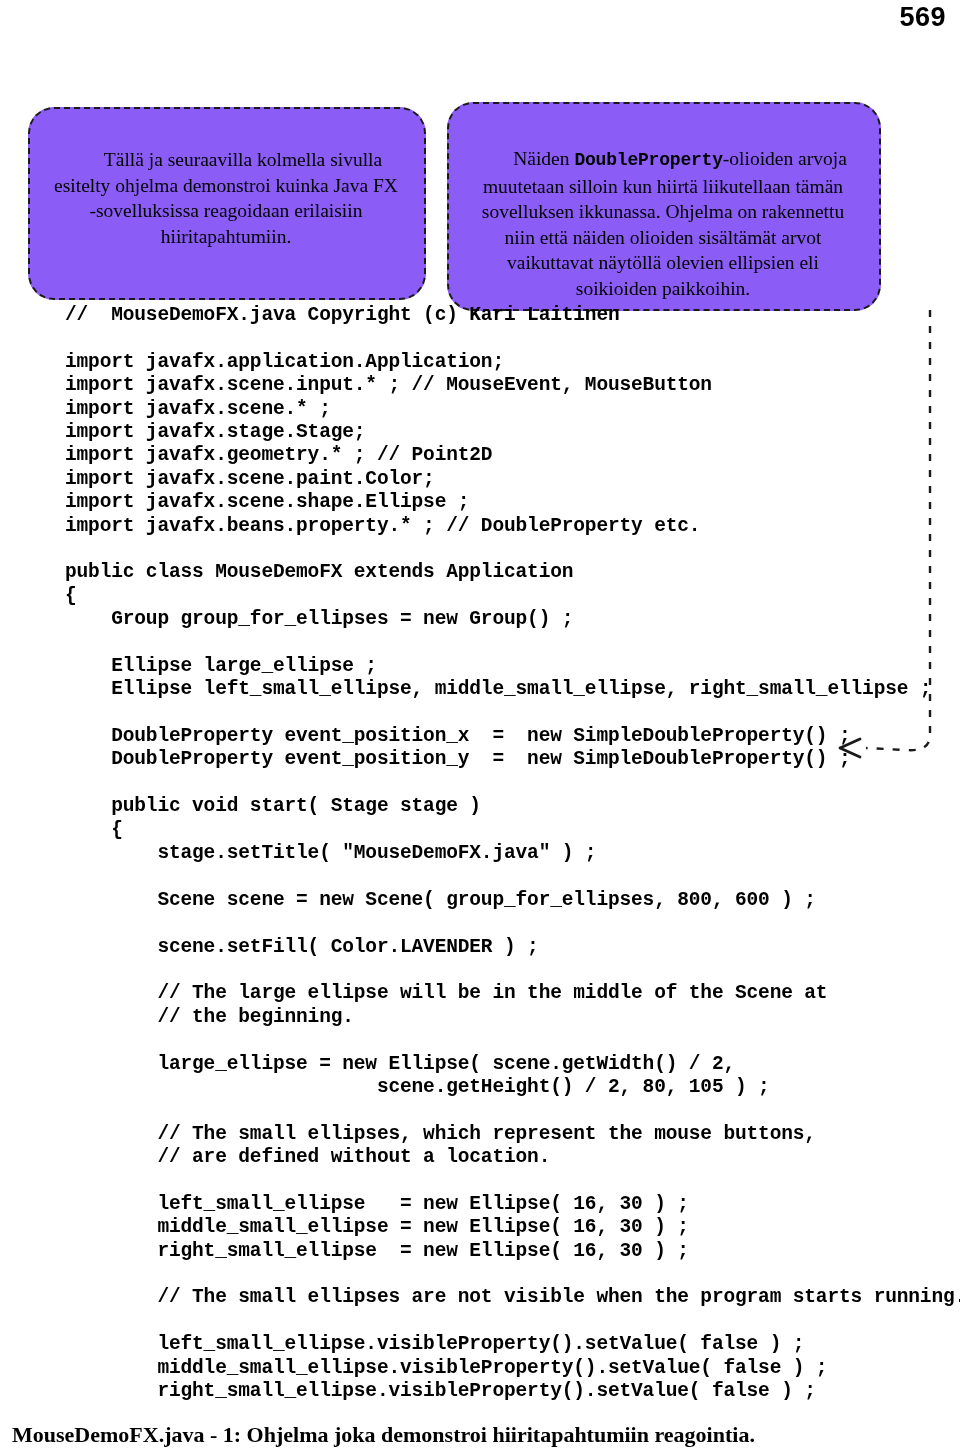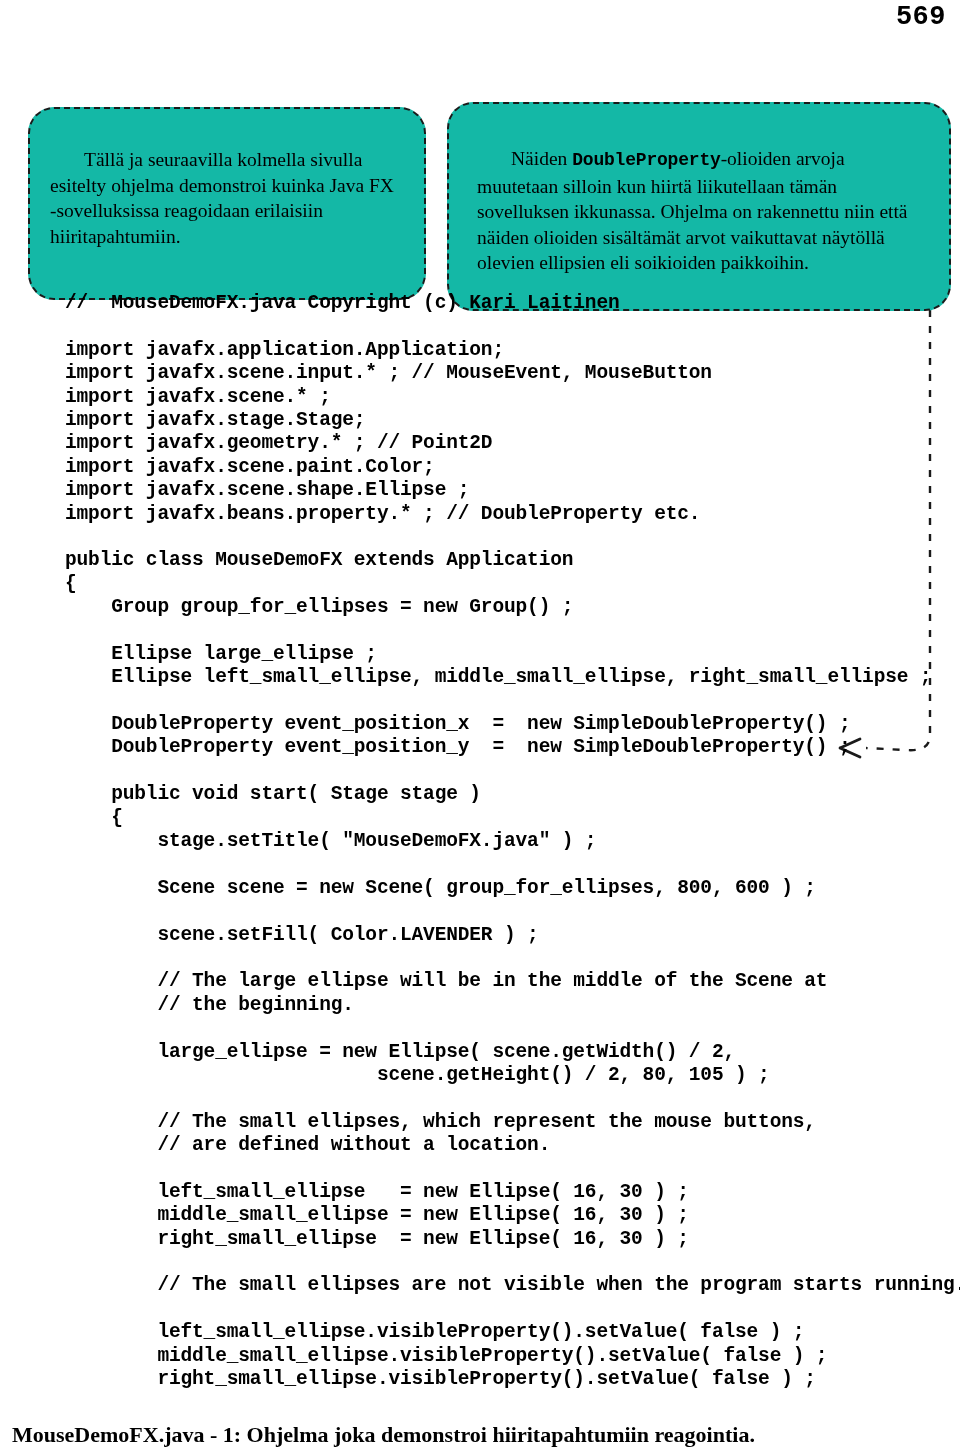--- a/index.html
+++ b/index.html
@@ -14,37 +14,37 @@
     font-family: "Liberation Serif", serif;
     color: #000000;
     overflow: hidden;
   }
 
   
   #page-number {
     position: absolute;
     top: 2px;
     right: 14px;
-    font-family: Liberation Mono, monospace;
+    font-family: Liberation Sans, sans-serif;
     font-weight: bold;
     font-size: 27px;
     letter-spacing: 0.5px;
   }
 
   
   .callout {
     position: absolute;
-    background: #14b8a6;
+    background: #8b5cf6;
     border: 2px dashed #1a1a1a;
     border-radius: 26px;
     box-sizing: border-box;
     font-family: "Liberation Serif", serif;
     font-size: 19.5px;
     line-height: 25.5px;
-    text-align: left;
+    text-align: center;
   }
   .callout p {
     margin: 0;
     text-indent: 34px;
   }
   .callout code,
   .callout .mono {
     font-family: "Liberation Mono", monospace;
     font-weight: bold;
     font-size: 18px;
@@ -55,40 +55,40 @@
     left: 28px;
     top: 107px;
     width: 398px;
     height: 193px;
     padding: 38px 22px 0 20px;
   }
 
   #callout-right {
     left: 447px;
     top: 102px;
-    width: 504px;
+    width: 434px;
     height: 209px;
     padding: 42px 30px 0 28px;
   }
 
   
   #connector {
     position: absolute;
     left: 0;
     top: 0;
     width: 960px;
     height: 1454px;
     pointer-events: none;
   }
 
   
   #code-listing {
     position: absolute;
     left: 65px;
-    top: 292px;
+    top: 304px;
     width: 880px;
     font-family: "Liberation Mono", monospace;
     font-size: 19.5px;
     font-weight: bold;
     line-height: 23.4px;
     white-space: pre;
     letter-spacing: -0.15px;
   }
   #code-listing .line {
     height: 23.4px;

